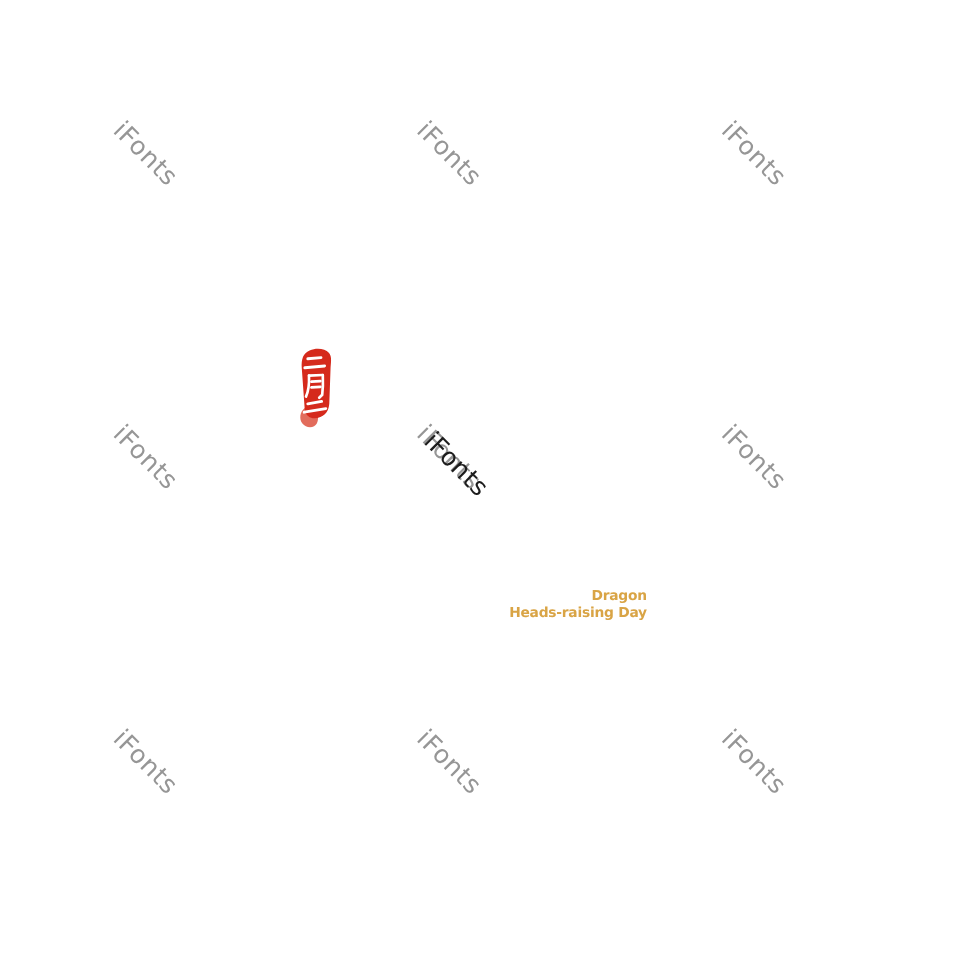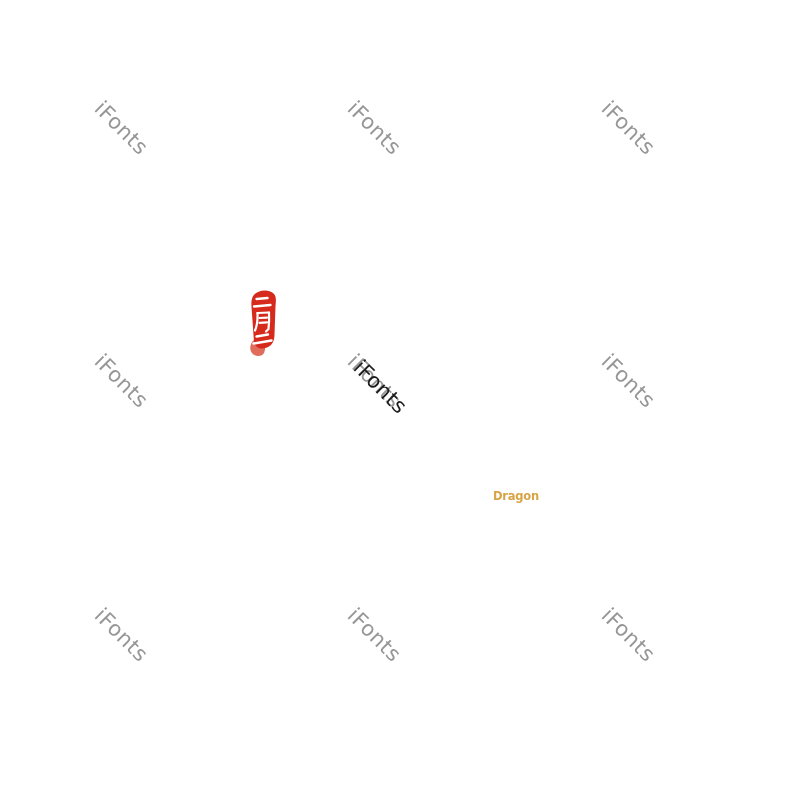--- a/index.html
+++ b/index.html
@@ -88,15 +88,16 @@
     </g>
 
     <g fill="none" stroke-width="2.4" stroke-linecap="round" style="stroke: rgb(255, 255, 255);">
       <path d="M10.5,47.5 L22,45.5"></path>
       <path d="M7.5,54.5 L25.5,51.5"></path>
     </g>
   </svg>
 
   <div class="subtitle" style="color: rgb(217, 164, 69);">
     <div>Dragon</div>
+    <div>Heads-raising Day</div>
   </div>
 
 </div>
 
 </body></html>

